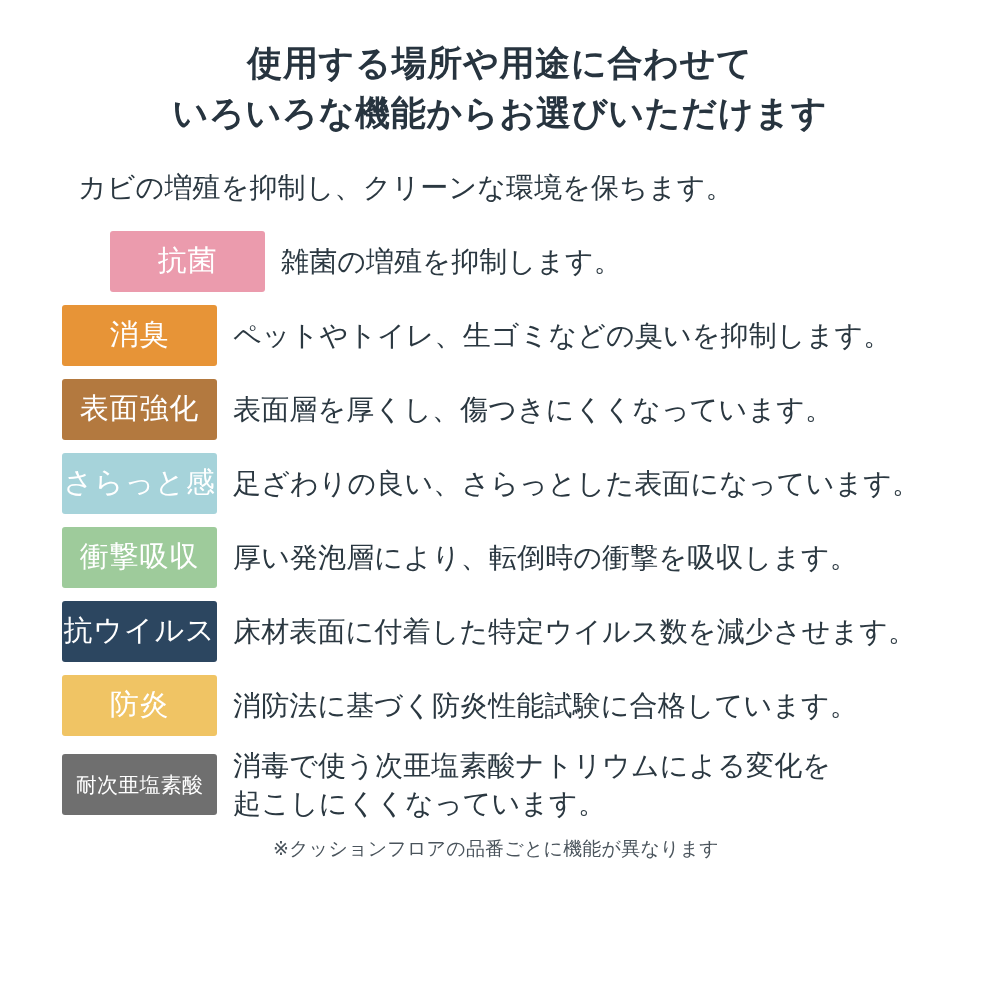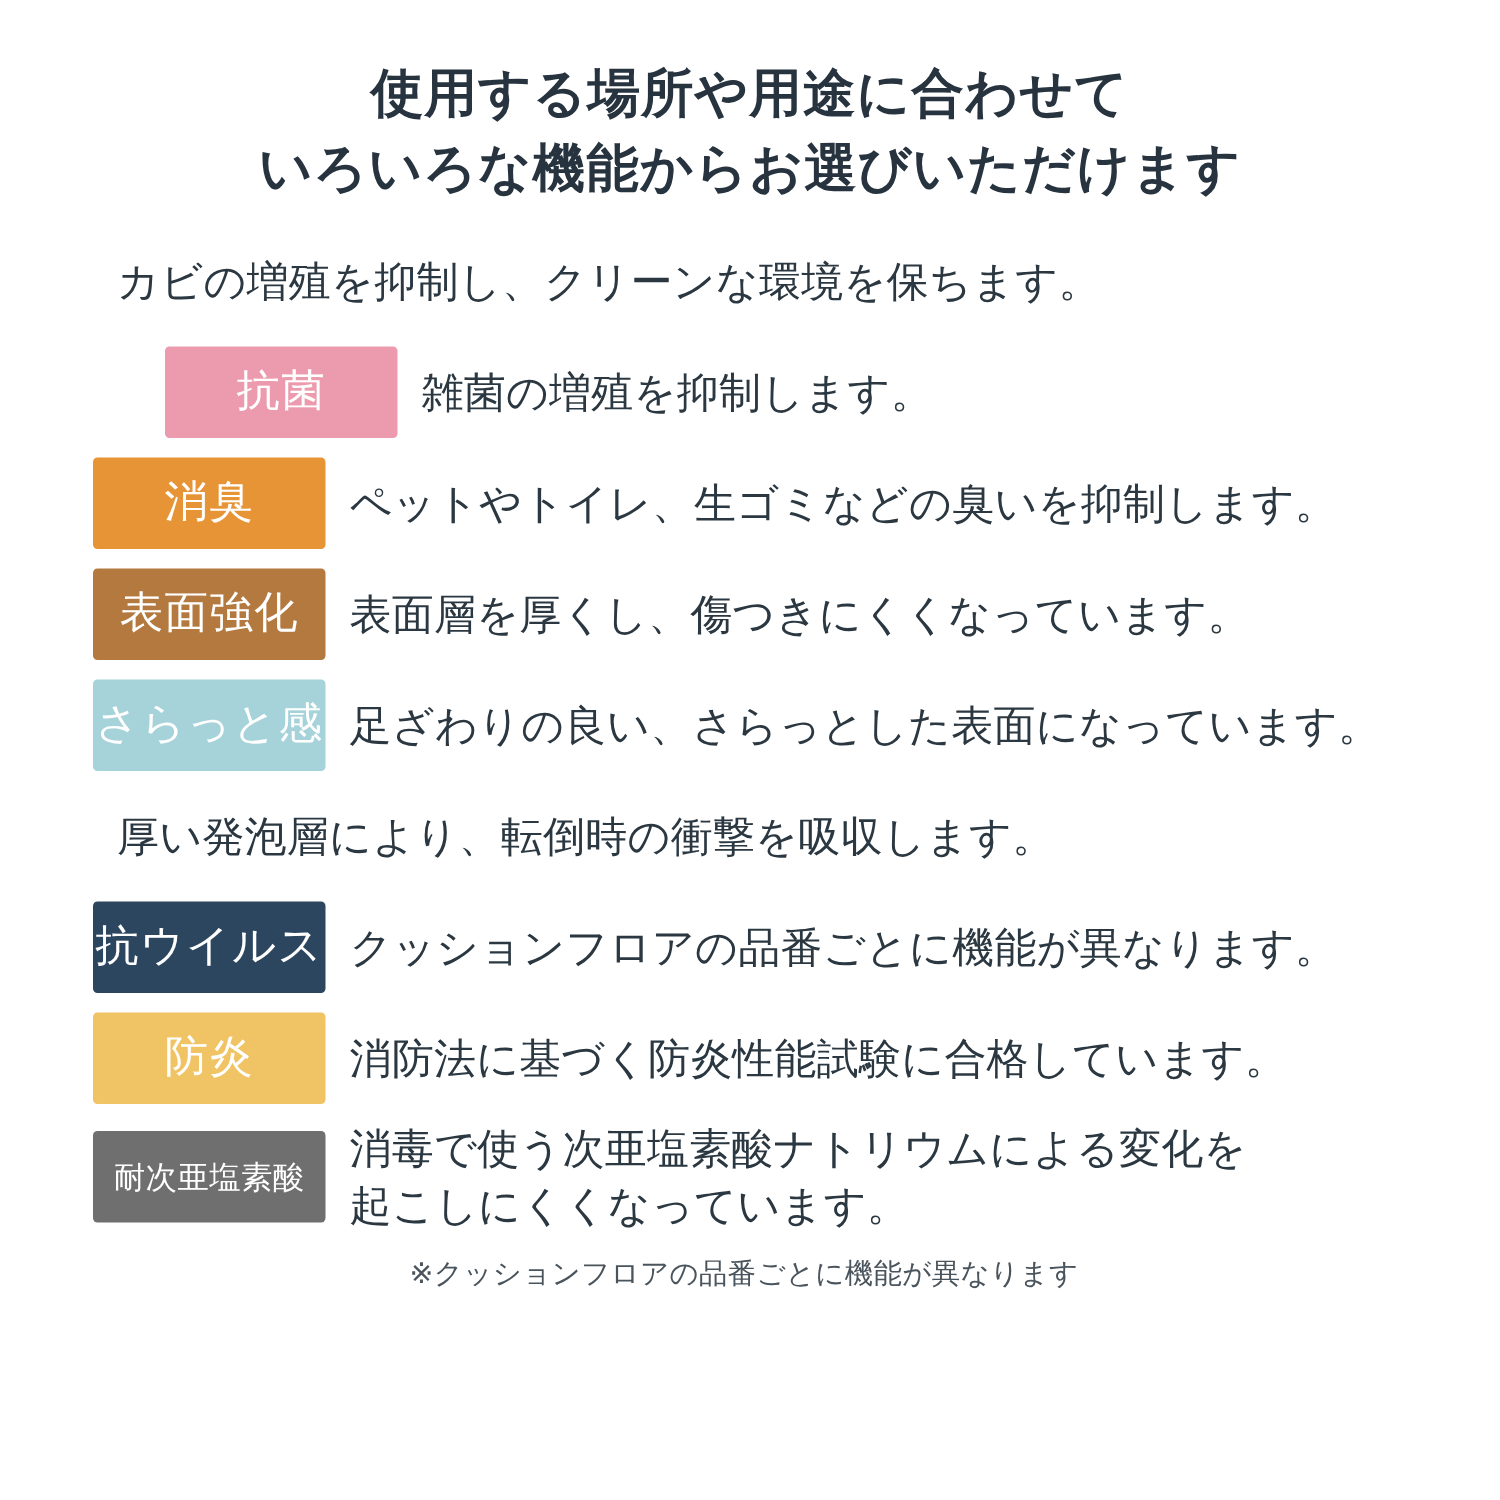--- a/index.html
+++ b/index.html
@@ -124,29 +124,30 @@
     </div>
 
     <div class="feature-row">
       <div class="tag" style="background: rgb(166, 211, 218);">さらっと感</div>
       <div class="desc">
         <span class="l">足ざわりの良い、さらっとした表面になっています。</span>
       </div>
     </div>
 
     <div class="feature-row">
+      <div class="tag" style="background: rgb(158, 203, 155);">衝撃吸収</div>
       <div class="desc">
         <span class="l">厚い発泡層により、転倒時の衝撃を吸収します。</span>
       </div>
     </div>
 
     <div class="feature-row">
       <div class="tag" style="background: rgb(44, 70, 96);">抗ウイルス</div>
       <div class="desc">
-        <span class="l">クッションフロアの品番ごとに機能が異なります。</span>
+        <span class="l">床材表面に付着した特定ウイルス数を減少させます。</span>
       </div>
     </div>
 
     <div class="feature-row">
       <div class="tag" style="background: rgb(240, 196, 100);">防炎</div>
       <div class="desc">
         <span class="l">消防法に基づく防炎性能試験に合格しています。</span>
       </div>
     </div>
 

